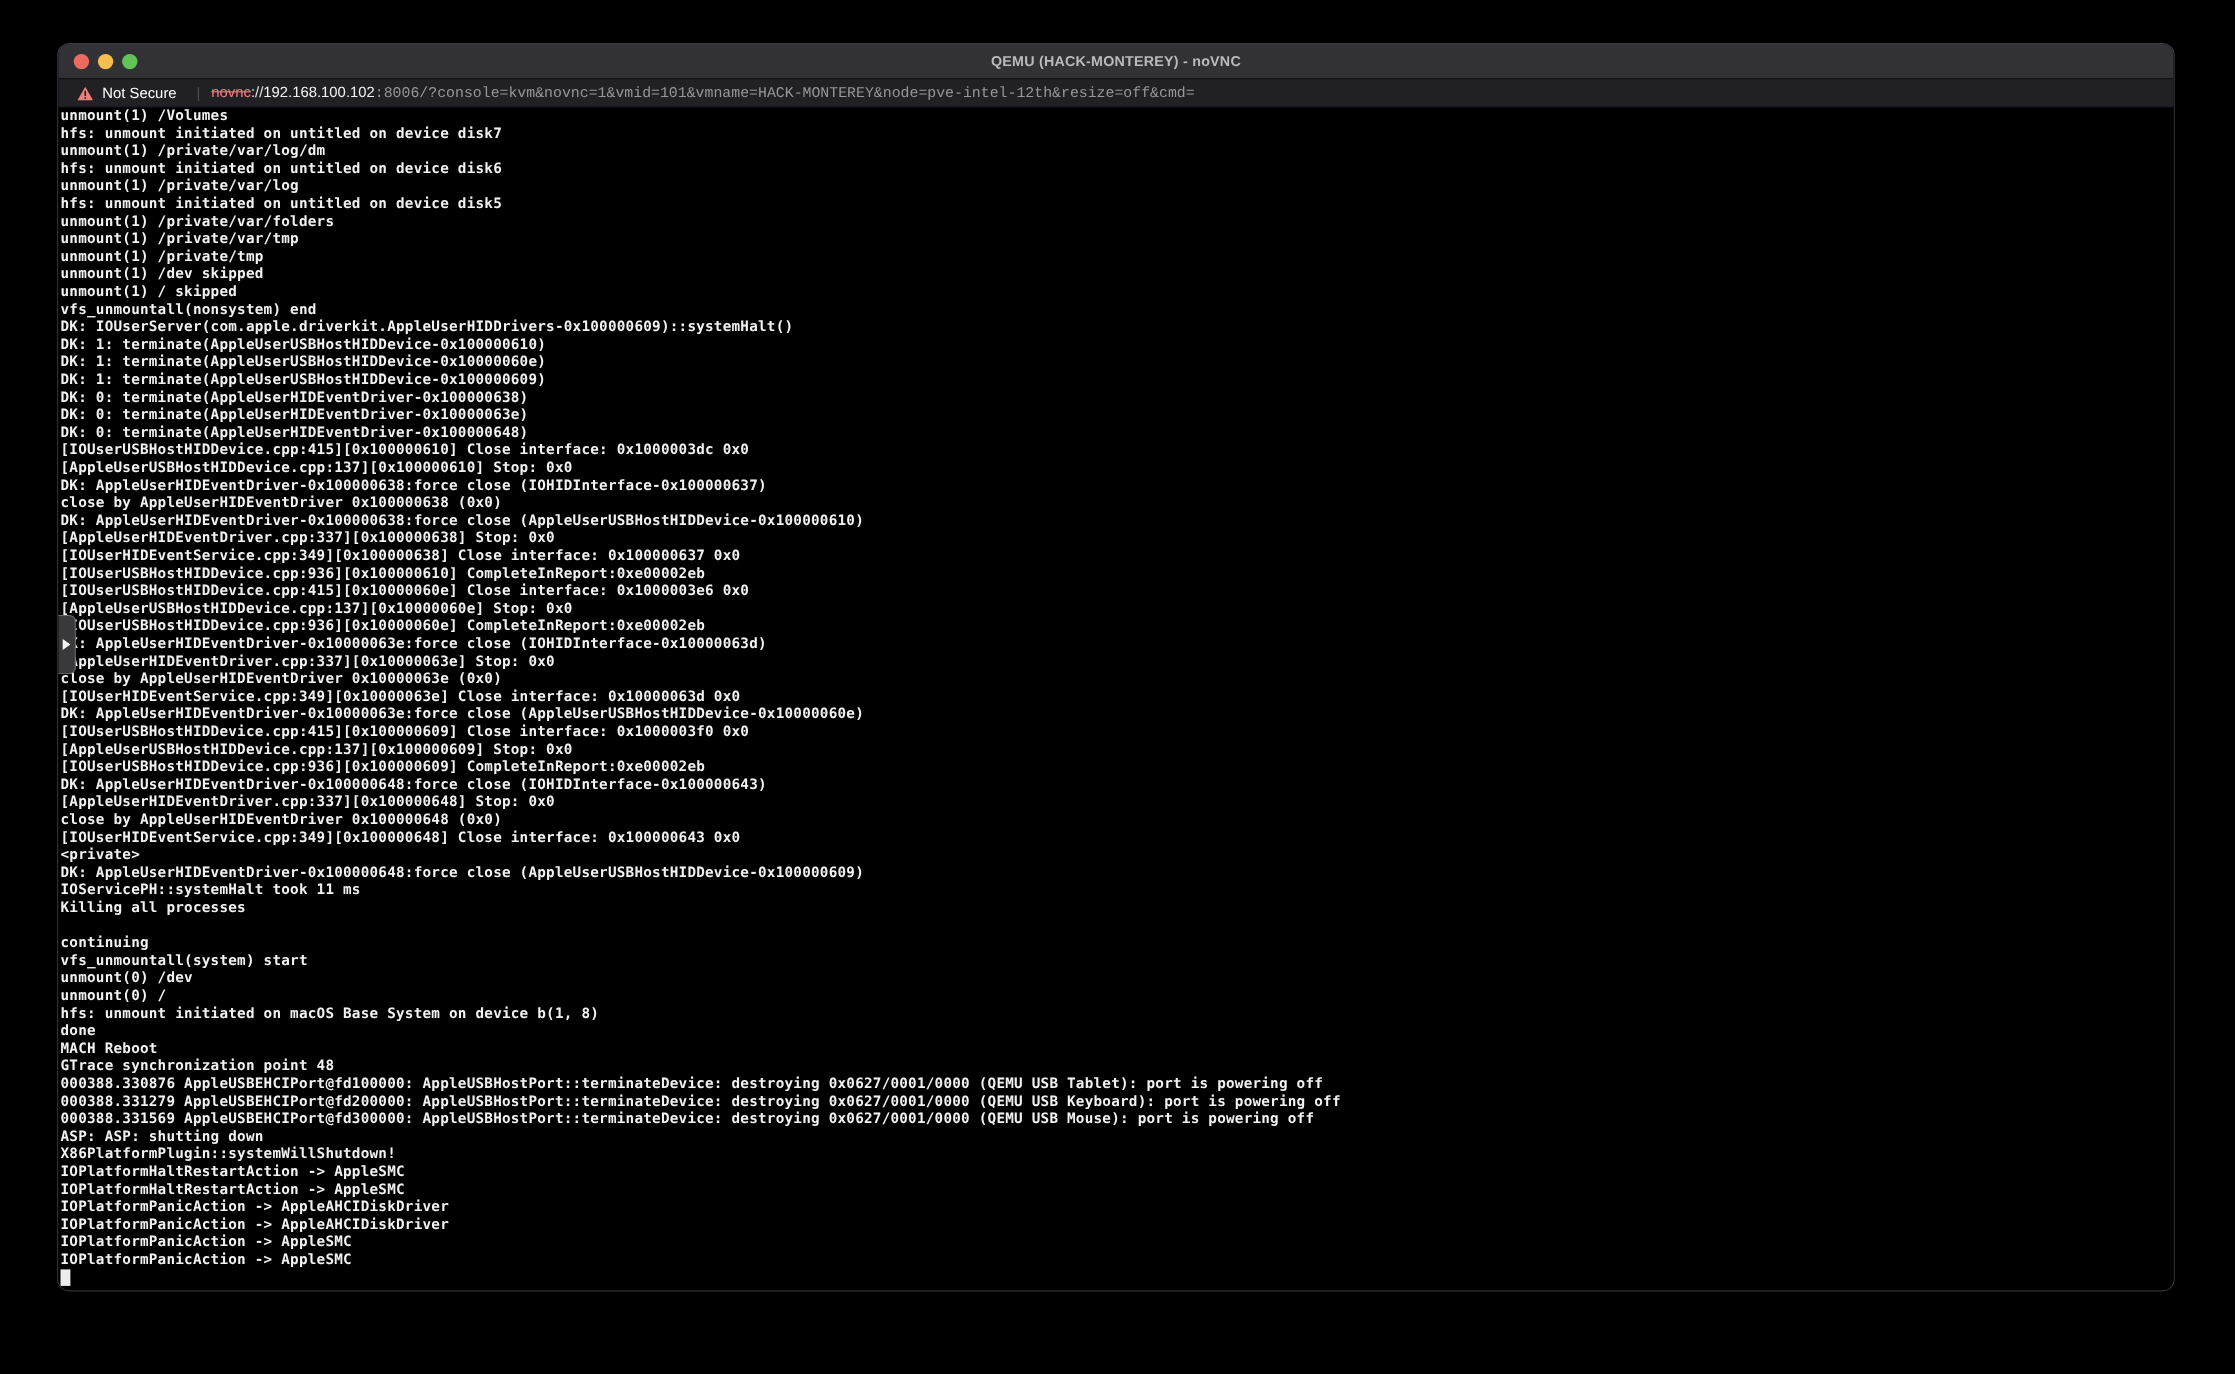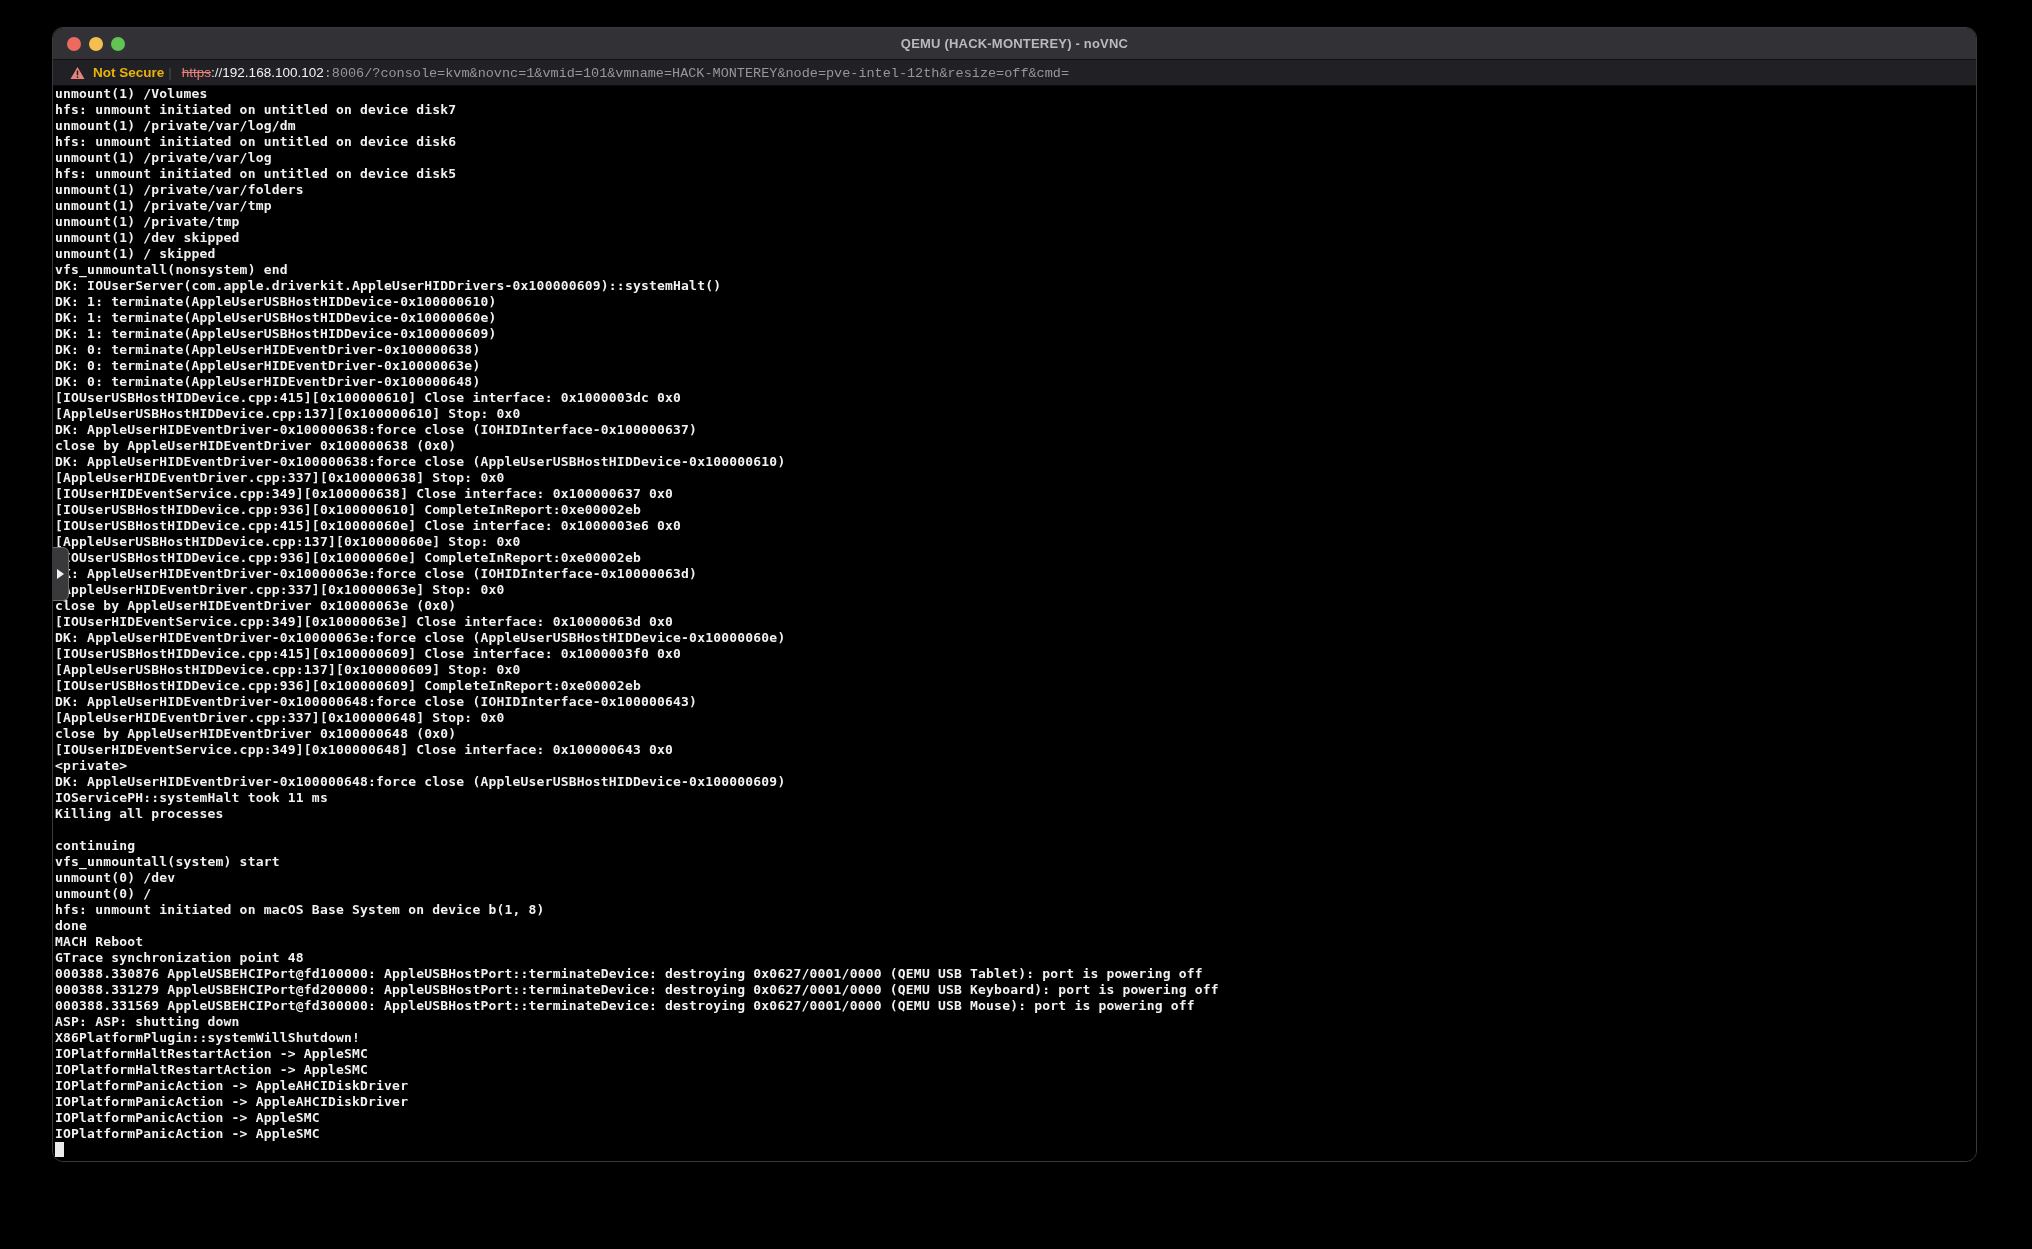--- a/index.html
+++ b/index.html
@@ -1,35 +1,35 @@
 <!DOCTYPE html>
 <html><head>
 <meta charset="utf-8">
 <style>
   html,body{margin:0;padding:0;background:#000;}
   .stage{position:relative;width:2032px;height:1249px;background:#000;overflow:hidden;
          font-family:"Liberation Sans",sans-serif;}
-  .window{position:absolute;left:52px;top:27px;width:1925px;height:1135px;
+  .window{position:absolute;left:52px;top:39px;width:1925px;height:1135px;
           background:#000;border:1px solid #3a3a3e;border-radius:11px;overflow:hidden;
           box-sizing:border-box;}
   
   .titlebar{position:relative;height:31px;background:#323236;border-bottom:1px solid #101012;
             display:flex;align-items:center;}
   .lights{position:absolute;left:14px;top:0;height:31px;display:flex;align-items:center;gap:8px;}
   .light{width:14px;height:14px;border-radius:50%;}
   .light.red{background:#ed6a5f;}
   .light.yellow{background:#f5bf4f;}
   .light.green{background:#61c454;}
   .win-title{flex:1;text-align:center;font-size:13px;font-weight:bold;color:#b9b9bf;
              letter-spacing:.2px;}
   
   .urlbar{height:26px;background:#212125;display:flex;align-items:center;
           padding-left:17px;font-size:13.5px;border-bottom:1px solid #0a0a0c;box-sizing:border-box;}
   .warn-icon{width:15px;height:14px;margin-right:8px;flex:0 0 auto;}
-  .notsecure{color:#eab308;margin-right:4px;font-weight:bold;}
+  .notsecure{color:#ffffff;margin-right:18px;}
   .divider{color:#4d4d52;margin-right:10px;font-weight:200;}
   .url{white-space:nowrap;color:#96969b;}
   .url .scheme{color:#e8837b;text-decoration:line-through;}
   .url .sep{color:#e4e4e6;}
   .url .host{color:#f2f2f4;font-weight:normal;}
   .url .rest{color:#96969b;font-family:Liberation Mono, monospace;}
   
   .viewport{position:relative;height:1076px;background:#000;overflow:hidden;}
   .terminal{position:absolute;left:2px;top:0;color:#f2f2f2;
             font-family:"DejaVu Sans Mono",monospace;font-size:13px;font-weight:bold;
@@ -61,21 +61,21 @@
     </div>
 
     <div class="urlbar">
       <svg class="warn-icon" viewBox="0 0 16 14" xmlns="http://www.w3.org/2000/svg">
         <path d="M8 0.5 L15.5 13.5 L0.5 13.5 Z" fill="#e8837b"></path>
         <rect x="7.2" y="4.4" width="1.6" height="5" fill="#212125"></rect>
         <rect x="7.2" y="10.6" width="1.6" height="1.6" fill="#212125"></rect>
       </svg>
       <span class="notsecure">Not Secure</span>
       <span class="divider">|</span>
-      <span class="url"><span class="scheme">https</span><span class="sep">://</span><span class="host">192.168.100.102</span><span class="rest">:8006/?console=kvm&amp;novnc=1&amp;vmid=101&amp;vmname=HACK-MONTEREY&amp;node=pve-intel-12th&amp;resize=off&amp;cmd=</span></span>
+      <span class="url"><span class="scheme">novnc</span><span class="sep">://</span><span class="host">192.168.100.102</span><span class="rest">:8006/?console=kvm&amp;novnc=1&amp;vmid=101&amp;vmname=HACK-MONTEREY&amp;node=pve-intel-12th&amp;resize=off&amp;cmd=</span></span>
     </div>
 
     <div class="viewport">
       <div class="handle">
         <div class="handle-arrow"></div>
       </div>
       <div class="terminal"><div class="tline">unmount(1) /Volumes</div><div class="tline">hfs: unmount initiated on untitled on device disk7</div><div class="tline">unmount(1) /private/var/log/dm</div><div class="tline">hfs: unmount initiated on untitled on device disk6</div><div class="tline">unmount(1) /private/var/log</div><div class="tline">hfs: unmount initiated on untitled on device disk5</div><div class="tline">unmount(1) /private/var/folders</div><div class="tline">unmount(1) /private/var/tmp</div><div class="tline">unmount(1) /private/tmp</div><div class="tline">unmount(1) /dev skipped</div><div class="tline">unmount(1) / skipped</div><div class="tline">vfs_unmountall(nonsystem) end</div><div class="tline">DK: IOUserServer(com.apple.driverkit.AppleUserHIDDrivers-0x100000609)::systemHalt()</div><div class="tline">DK: 1: terminate(AppleUserUSBHostHIDDevice-0x100000610)</div><div class="tline">DK: 1: terminate(AppleUserUSBHostHIDDevice-0x10000060e)</div><div class="tline">DK: 1: terminate(AppleUserUSBHostHIDDevice-0x100000609)</div><div class="tline">DK: 0: terminate(AppleUserHIDEventDriver-0x100000638)</div><div class="tline">DK: 0: terminate(AppleUserHIDEventDriver-0x10000063e)</div><div class="tline">DK: 0: terminate(AppleUserHIDEventDriver-0x100000648)</div><div class="tline">[IOUserUSBHostHIDDevice.cpp:415][0x100000610] Close interface: 0x1000003dc 0x0</div><div class="tline">[AppleUserUSBHostHIDDevice.cpp:137][0x100000610] Stop: 0x0</div><div class="tline">DK: AppleUserHIDEventDriver-0x100000638:force close (IOHIDInterface-0x100000637)</div><div class="tline">close by AppleUserHIDEventDriver 0x100000638 (0x0)</div><div class="tline">DK: AppleUserHIDEventDriver-0x100000638:force close (AppleUserUSBHostHIDDevice-0x100000610)</div><div class="tline">[AppleUserHIDEventDriver.cpp:337][0x100000638] Stop: 0x0</div><div class="tline">[IOUserHIDEventService.cpp:349][0x100000638] Close interface: 0x100000637 0x0</div><div class="tline">[IOUserUSBHostHIDDevice.cpp:936][0x100000610] CompleteInReport:0xe00002eb</div><div class="tline">[IOUserUSBHostHIDDevice.cpp:415][0x10000060e] Close interface: 0x1000003e6 0x0</div><div class="tline">[AppleUserUSBHostHIDDevice.cpp:137][0x10000060e] Stop: 0x0</div><div class="tline">[IOUserUSBHostHIDDevice.cpp:936][0x10000060e] CompleteInReport:0xe00002eb</div><div class="tline">DK: AppleUserHIDEventDriver-0x10000063e:force close (IOHIDInterface-0x10000063d)</div><div class="tline">[AppleUserHIDEventDriver.cpp:337][0x10000063e] Stop: 0x0</div><div class="tline">close by AppleUserHIDEventDriver 0x10000063e (0x0)</div><div class="tline">[IOUserHIDEventService.cpp:349][0x10000063e] Close interface: 0x10000063d 0x0</div><div class="tline">DK: AppleUserHIDEventDriver-0x10000063e:force close (AppleUserUSBHostHIDDevice-0x10000060e)</div><div class="tline">[IOUserUSBHostHIDDevice.cpp:415][0x100000609] Close interface: 0x1000003f0 0x0</div><div class="tline">[AppleUserUSBHostHIDDevice.cpp:137][0x100000609] Stop: 0x0</div><div class="tline">[IOUserUSBHostHIDDevice.cpp:936][0x100000609] CompleteInReport:0xe00002eb</div><div class="tline">DK: AppleUserHIDEventDriver-0x100000648:force close (IOHIDInterface-0x100000643)</div><div class="tline">[AppleUserHIDEventDriver.cpp:337][0x100000648] Stop: 0x0</div><div class="tline">close by AppleUserHIDEventDriver 0x100000648 (0x0)</div><div class="tline">[IOUserHIDEventService.cpp:349][0x100000648] Close interface: 0x100000643 0x0</div><div class="tline">&lt;private&gt;</div><div class="tline">DK: AppleUserHIDEventDriver-0x100000648:force close (AppleUserUSBHostHIDDevice-0x100000609)</div><div class="tline">IOServicePH::systemHalt took 11 ms</div><div class="tline">Killing all processes</div><div class="tline"></div><div class="tline">continuing</div><div class="tline">vfs_unmountall(system) start</div><div class="tline">unmount(0) /dev</div><div class="tline">unmount(0) /</div><div class="tline">hfs: unmount initiated on macOS Base System on device b(1, 8)</div><div class="tline">done</div><div class="tline">MACH Reboot</div><div class="tline">GTrace synchronization point 48</div><div class="tline">000388.330876 AppleUSBEHCIPort@fd100000: AppleUSBHostPort::terminateDevice: destroying 0x0627/0001/0000 (QEMU USB Tablet): port is powering off</div><div class="tline">000388.331279 AppleUSBEHCIPort@fd200000: AppleUSBHostPort::terminateDevice: destroying 0x0627/0001/0000 (QEMU USB Keyboard): port is powering off</div><div class="tline">000388.331569 AppleUSBEHCIPort@fd300000: AppleUSBHostPort::terminateDevice: destroying 0x0627/0001/0000 (QEMU USB Mouse): port is powering off</div><div class="tline">ASP: ASP: shutting down</div><div class="tline">X86PlatformPlugin::systemWillShutdown!</div><div class="tline">IOPlatformHaltRestartAction -&gt; AppleSMC</div><div class="tline">IOPlatformHaltRestartAction -&gt; AppleSMC</div><div class="tline">IOPlatformPanicAction -&gt; AppleAHCIDiskDriver</div><div class="tline">IOPlatformPanicAction -&gt; AppleAHCIDiskDriver</div><div class="tline">IOPlatformPanicAction -&gt; AppleSMC</div><div class="tline">IOPlatformPanicAction -&gt; AppleSMC</div><div class="cursor"></div></div>
     </div>
 
   </div>

